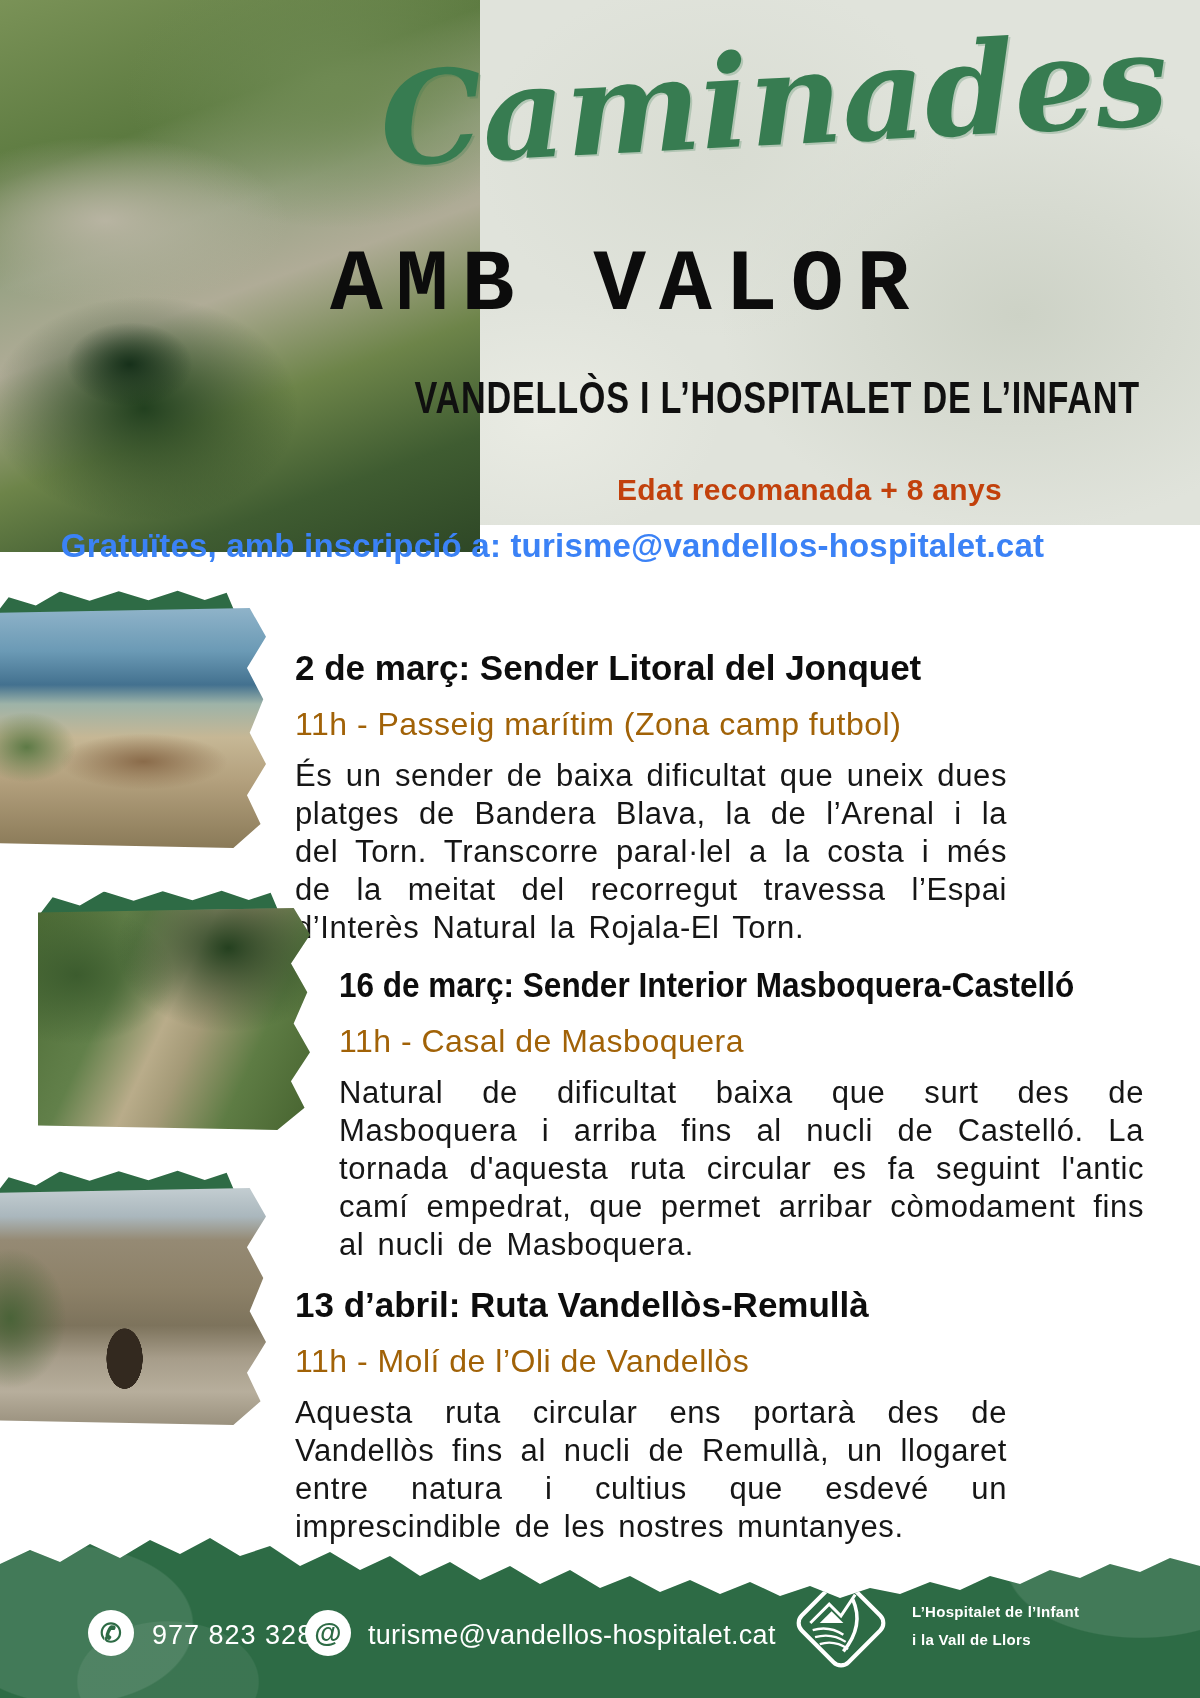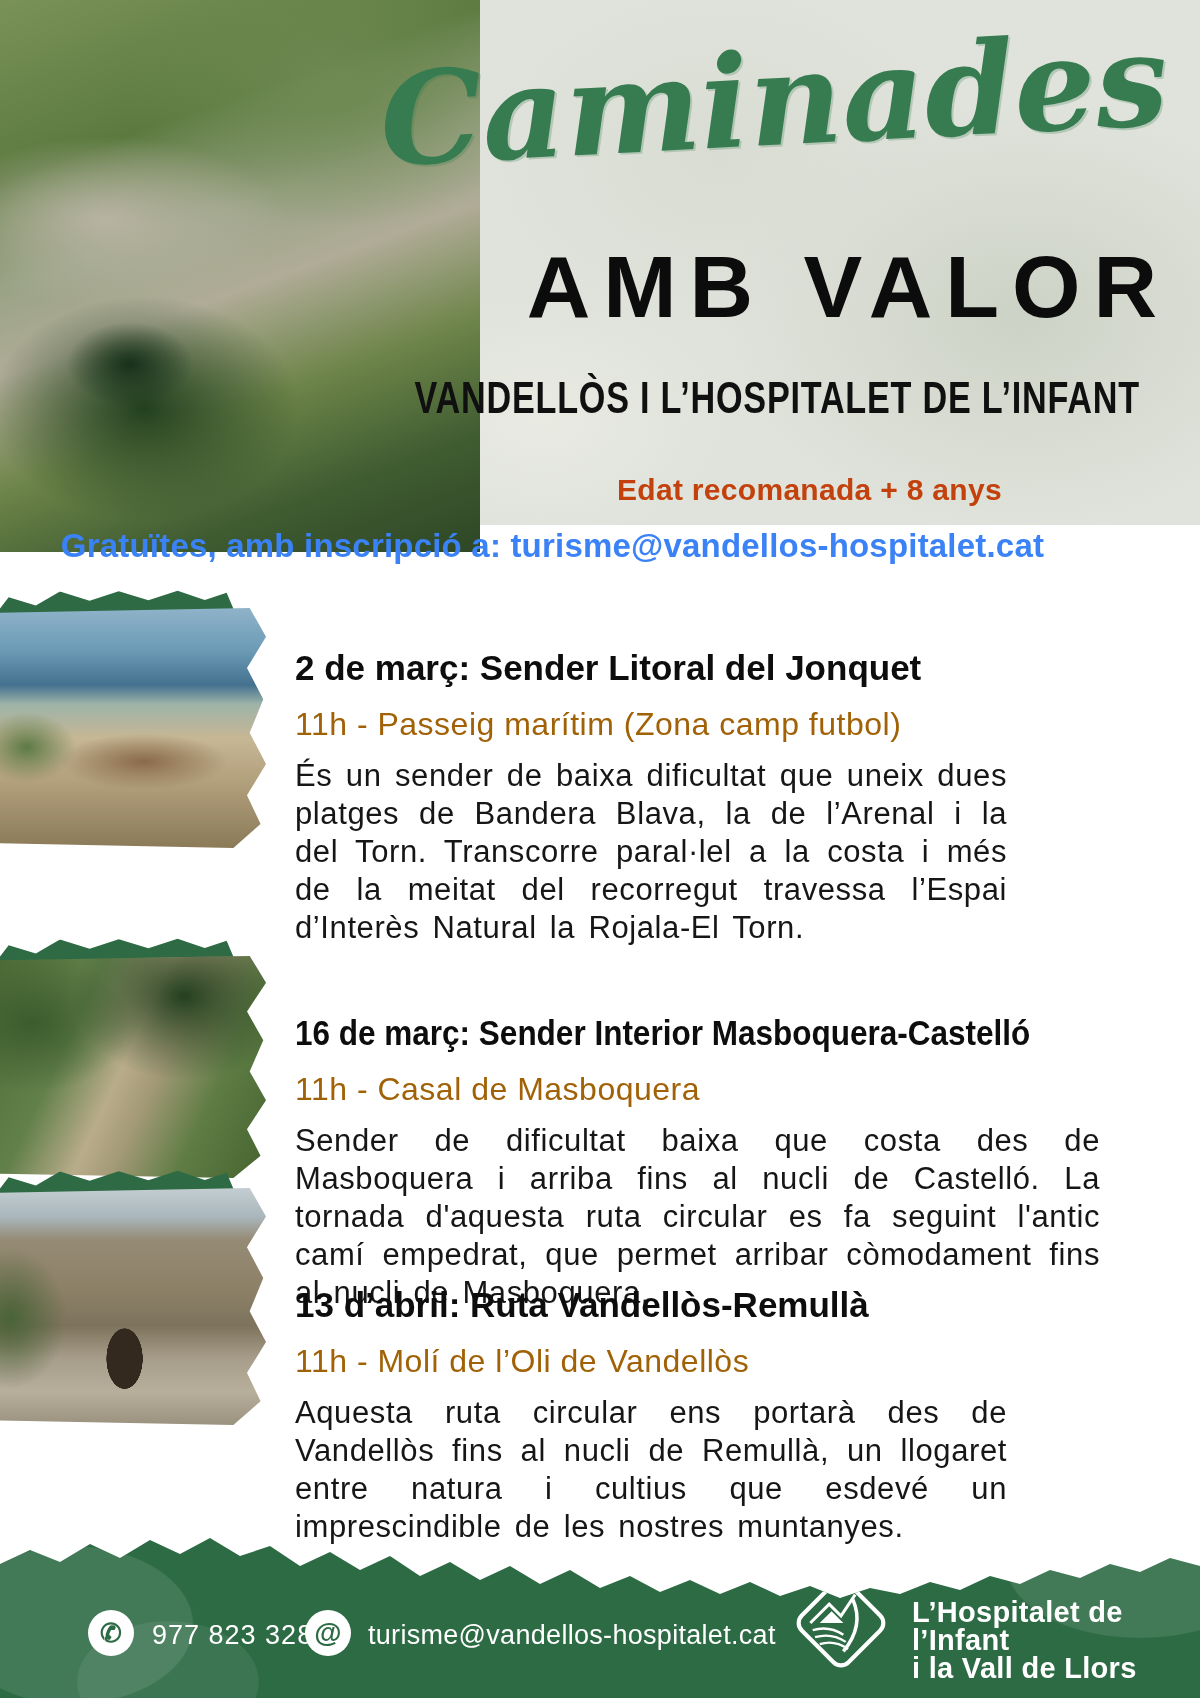--- a/index.html
+++ b/index.html
@@ -28,38 +28,38 @@
     clip-path:polygon(0 0,310 0,332 26,300 52,338 84,304 112,348 142,312 170,356 200,322 230,368 260,330 292,378 322,342 352,396 384,358 414,420 444,386 472,444 502,406 530,340 552,300 528,240 544,180 522,120 540,60 520,0 536);
   }
   .hero-title{
     position:absolute;top:28px;left:380px;width:740px;z-index:3;
     text-align:center;font-family:"DejaVu Serif",serif;font-style:italic;font-weight:bold;
     font-size:128px;line-height:1.15;color:#377c51;transform:rotate(-3deg);
     text-shadow:2px 2px 0 rgba(55,124,81,.25);
   }
   .hero-amb{
     position:absolute;top:236px;left:330px;width:840px;z-index:3;
-    text-align:right;font-size:88px;font-weight:800;letter-spacing:13px;color:#0c0c0c;
+    text-align:left;font-size:88px;font-weight:800;letter-spacing:13px;color:#0c0c0c;font-family:Liberation Mono, monospace;
   }
   .hero-loc{position:absolute;top:372px;left:300px;width:940px;z-index:3;text-align:center;}
   .hero-loc>span{
     display:inline-block;transform:scaleX(.76);transform-origin:center;
     font-size:45px;font-weight:800;letter-spacing:1px;color:#101010;white-space:nowrap;
   }
   .hero-age{
     position:absolute;top:473px;left:617px;width:420px;z-index:3;
     font-size:30px;font-weight:bold;color:#c2410c;letter-spacing:.3px;
   }
   .free-line{
     position:absolute;top:527px;left:0;width:1105px;z-index:3;text-align:center;
     font-size:33px;font-weight:bold;color:#3b82f6;letter-spacing:.2px;
   }
   
   .event{position:absolute;left:0;width:1148px;}
-  .e1{top:588px;} .e2{top:936px;} .e3{top:1168px;}
+  .e1{top:588px;} .e2{top:888px;margin-left:44px;} .e3{top:1168px;}
   .brush{
     position:absolute;left:-8px;top:0;width:245px;height:55px;background:#2e6b45;
     transform:rotate(-1.5deg);
     clip-path:polygon(1% 45%,7% 12%,18% 28%,28% 4%,40% 22%,52% 6%,64% 24%,76% 8%,87% 26%,96% 14%,99% 48%,93% 78%,80% 62%,66% 86%,52% 66%,38% 88%,24% 68%,10% 90%,2% 72%);
   }
   .photo{
     position:absolute;left:-6px;top:20px;width:272px;height:240px;
     clip-path:polygon(0 2%,94% 0,100% 12%,93% 25%,99% 38%,94% 52%,100% 65%,93% 78%,98% 90%,88% 100%,0 98%);
   }
   .e2 .photo{height:222px;} .e3 .photo{height:237px;}
@@ -101,21 +101,21 @@
   }
   .circle-icon{
     position:absolute;width:46px;height:46px;border-radius:50%;background:#fff;
     color:#2d6b45;font-size:26px;font-weight:bold;line-height:46px;text-align:center;
   }
   .phone-icon{left:88px;top:74px;}
   .at-icon{left:305px;top:74px;font-size:28px;}
   .footer-phone{position:absolute;left:152px;top:84px;font-size:27px;letter-spacing:1px;}
   .footer-email{position:absolute;left:368px;top:84px;font-size:27px;letter-spacing:.3px;}
   .logo{position:absolute;left:782px;top:28px;width:118px;height:118px;}
-  .logo-text{position:absolute;left:912px;top:62px;font-size:29px;font-weight:bold;line-height:28px;letter-spacing:.3px;}
+  .logo-text{position:absolute;left:912px;top:62px;font-size:15px;font-weight:bold;line-height:28px;letter-spacing:.3px;}
 </style>
 </head>
 <body>
 
 <div class="poster">
 
   <div class="hero"></div>
   <div class="hero-photo"></div>
   <div class="hero-title">Caminades</div>
   <div class="hero-amb">AMB VALOR</div>
@@ -134,21 +134,21 @@
       <p class="event-desc">És un sender de baixa dificultat que uneix dues platges de Bandera Blava, la de l’Arenal i la del Torn. Transcorre paral·lel a la costa i més de la meitat del recorregut travessa l’Espai d’Interès Natural la Rojala-El Torn.</p>
     </div>
   </div>
 
   <div class="event e2">
     <div class="brush"></div>
     <div class="photo photo-forest"></div>
     <div class="etext">
       <h2 class="event-title">16 de març: Sender Interior Masboquera-Castelló</h2>
       <div class="event-sub">11h - Casal de Masboquera</div>
-      <p class="event-desc">Sender de dificultat baixa que costa des de Masboquera i arriba fins al nucli de Castelló. La tornada d'aquesta ruta circular es fa seguint l'antic camí empedrat, que permet arribar còmodament fins al nucli de Masboquera.</p>
+      <p class="event-desc">Natural de dificultat baixa que surt des de Masboquera i arriba fins al nucli de Castelló. La tornada d'aquesta ruta circular es fa seguint l'antic camí empedrat, que permet arribar còmodament fins al nucli de Masboquera.</p>
     </div>
   </div>
 
   <div class="event e3">
     <div class="brush"></div>
     <div class="photo photo-village"></div>
     <div class="etext">
       <h2 class="event-title">13 d’abril: Ruta Vandellòs-Remullà</h2>
       <div class="event-sub">11h - Molí de l’Oli de Vandellòs</div>
       <p class="event-desc">Aquesta ruta circular ens portarà des de Vandellòs fins al nucli de Remullà, un llogaret entre natura i cultius que esdevé un imprescindible de les nostres muntanyes.</p>

